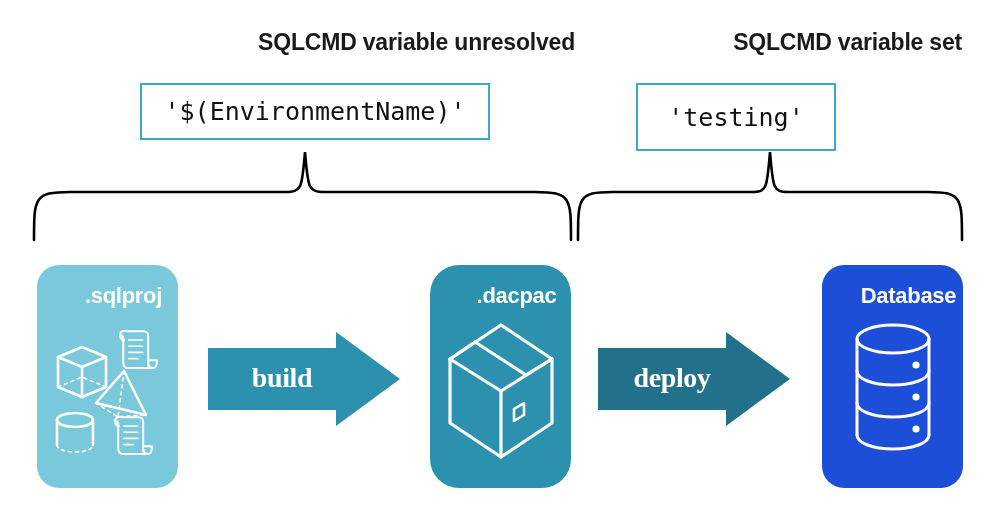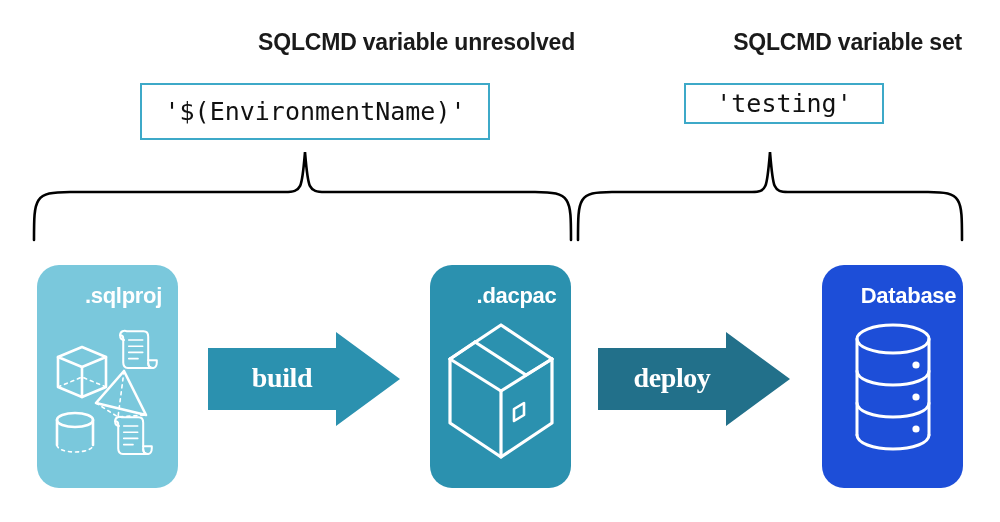--- a/index.html
+++ b/index.html
@@ -45,37 +45,37 @@
     display: flex;
     align-items: center;
     justify-content: center;
     font-family: "DejaVu Sans Mono", monospace;
     font-size: 25px;
     color: #111111;
     letter-spacing: 0px;
     white-space: nowrap;
   }
   #code-box-left  { left: 140px; top: 83px;  width: 350px; height: 57px; }
-  #code-box-right { left: 684px; top: 83px;  width: 200px; height: 41px; }
+  #code-box-right { left: 636px; top: 83px;  width: 200px; height: 68px; }
 
   
   .brace-svg { position: absolute; overflow: visible; }
   #brace-left  { left: 30px;  top: 150px; }
   #brace-right { left: 574px; top: 150px; }
 
   
   .stage-box {
     position: absolute;
     border-radius: 22px;
     top: 265px;
     width: 141px;
     height: 223px;
   }
   #box-sqlproj  { left: 37px;  background: #7ac8dc; }
-  #box-dacpac   { left: 430px; background: #2b91af; }
+  #box-dacpac   { left: 430px; background: #2b91af; border-radius: 29px; }
   #box-database { left: 822px; background: #1d4ed8; }
 
   .box-title {
     position: absolute;
     top: 18px;
     left: 16px;
     width: 100%;
     text-align: center;
     font-family: "Liberation Sans", sans-serif;
     font-weight: bold;

